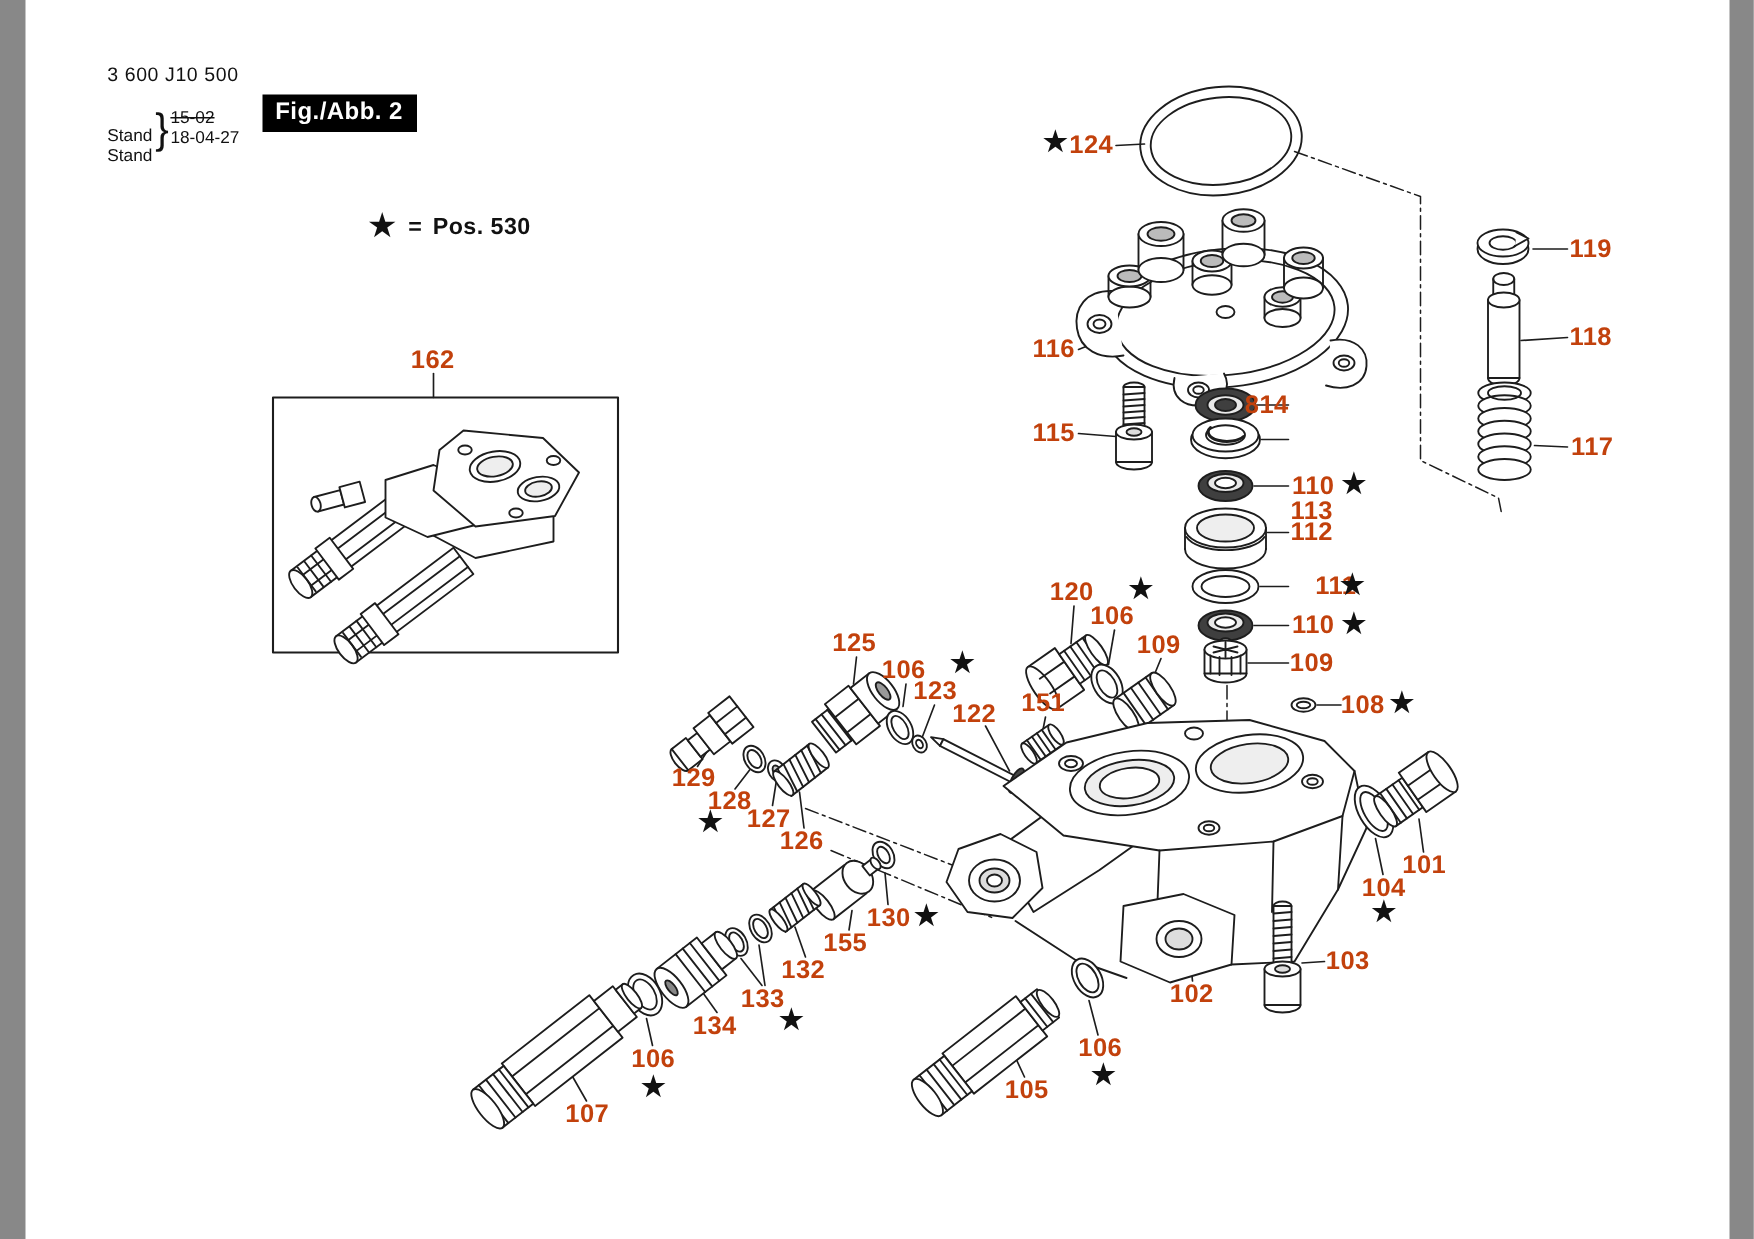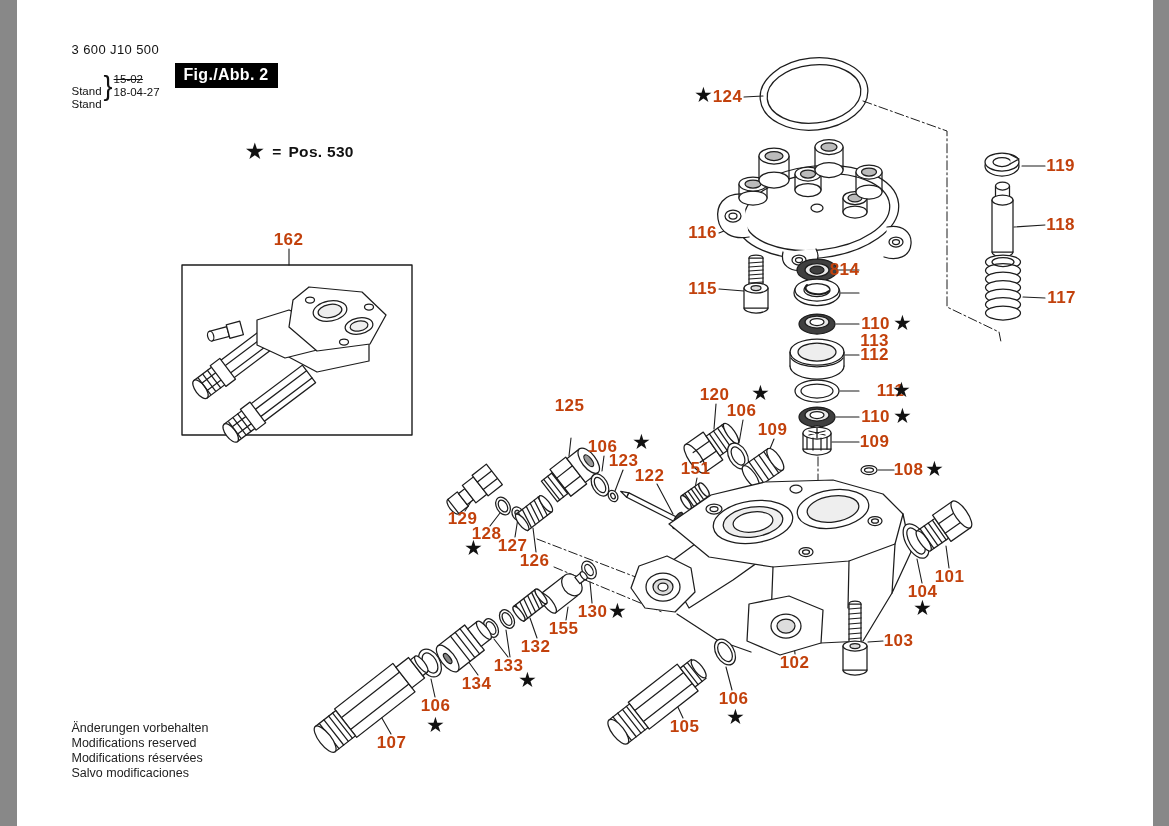--- a/index.html
+++ b/index.html
@@ -521,26 +521,20 @@
   </div>
 
   <div class="fig-box">Fig./Abb. 2</div>
 
   <div class="legend">
     <span class="glyph">★</span>
     <span class="txt">=</span>
     <span class="txt">Pos. 530</span>
   </div>
 
-  <div class="footer">
-    <div>Änderungen vorbehalten</div>
-    <div>Modifications reserved</div>
-    <div>Modifications réservées</div>
-    <div>Salvo modificaciones</div>
-  </div>
 
   <div id="callout-layer">
       <div class="callout" style="left: 272px; top: 240px;">162</div>
       <div class="callout" style="left: 711px; top: 97px;">124</div>
       <div class="star-marker" style="left: 687px; top: 96px;">★</div>
       <div class="callout" style="left: 686px; top: 233px;">116</div>
       <div class="callout" style="left: 686px; top: 289px;">115</div>
       <div class="callout" style="left: 828px; top: 270px;">814</div>
       <div class="callout" style="left: 858px; top: 293px; margin-top: 48px;">113</div>
       <div class="callout" style="left: 859px; top: 324px;">110</div>
@@ -554,21 +548,21 @@
       <div class="callout" style="left: 892px; top: 470px;">108</div>
       <div class="star-marker" style="left: 918px; top: 470px;">★</div>
       <div class="callout" style="left: 1044px; top: 166px;">119</div>
       <div class="callout" style="left: 1044px; top: 225px; text-align: right;">118</div>
       <div class="callout" style="left: 1045px; top: 298px;">117</div>
       <div class="callout" style="left: 698px; top: 395px;">120</div>
       <div class="star-marker" style="left: 744px; top: 394px;">★</div>
       <div class="callout" style="left: 725px; top: 411px;">106</div>
       <div class="callout" style="left: 756px; top: 430px;">109</div>
       <div class="callout" style="left: 679px; top: 469px;">151</div>
-      <div class="callout" style="left: 553px; top: 406px; text-align: right;">125</div>
+      <div class="callout" style="left: 553px; top: 429px; text-align: right;">125</div>
       <div class="callout" style="left: 586px; top: 447px;">106</div>
       <div class="star-marker" style="left: 625px; top: 443px;">★</div>
       <div class="callout" style="left: 607px; top: 461px;">123</div>
       <div class="callout" style="left: 633px; top: 476px;">122</div>
       <div class="callout" style="left: 446px; top: 519px;">129</div>
       <div class="callout" style="left: 470px; top: 534px;">128</div>
       <div class="star-marker" style="left: 457px; top: 549px;">★</div>
       <div class="callout" style="left: 496px; top: 546px;">127</div>
       <div class="callout" style="left: 518px; top: 561px;">126</div>
       <div class="callout" style="left: 576px; top: 612px;">130</div>

